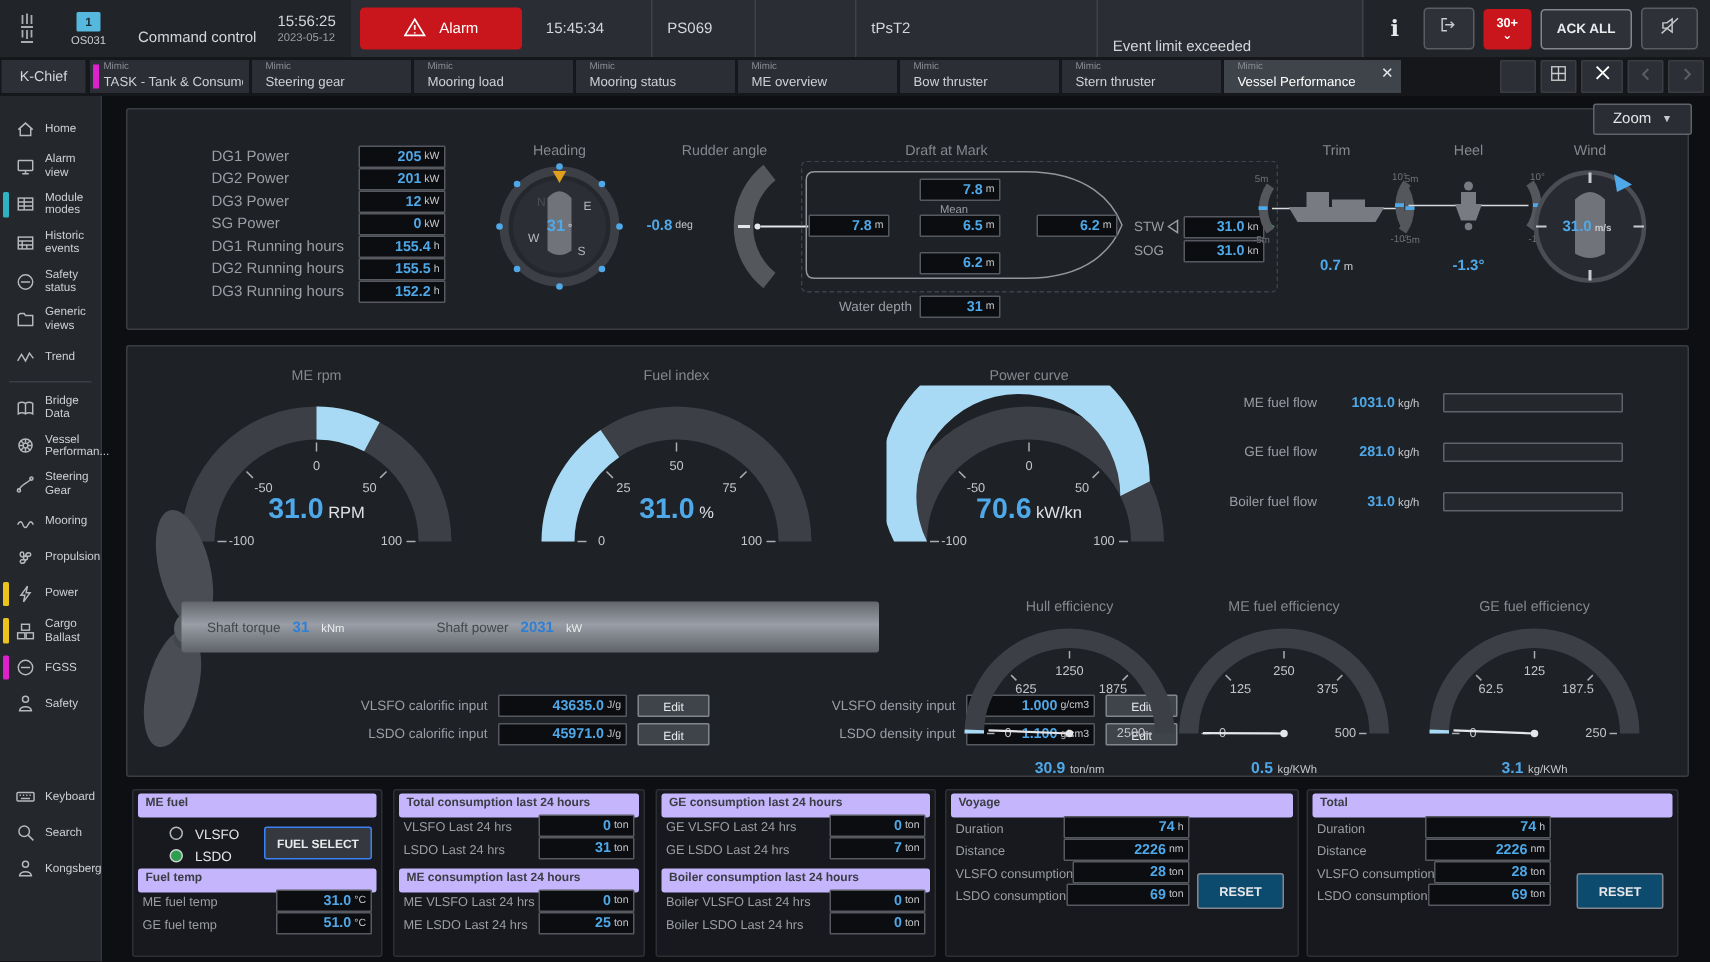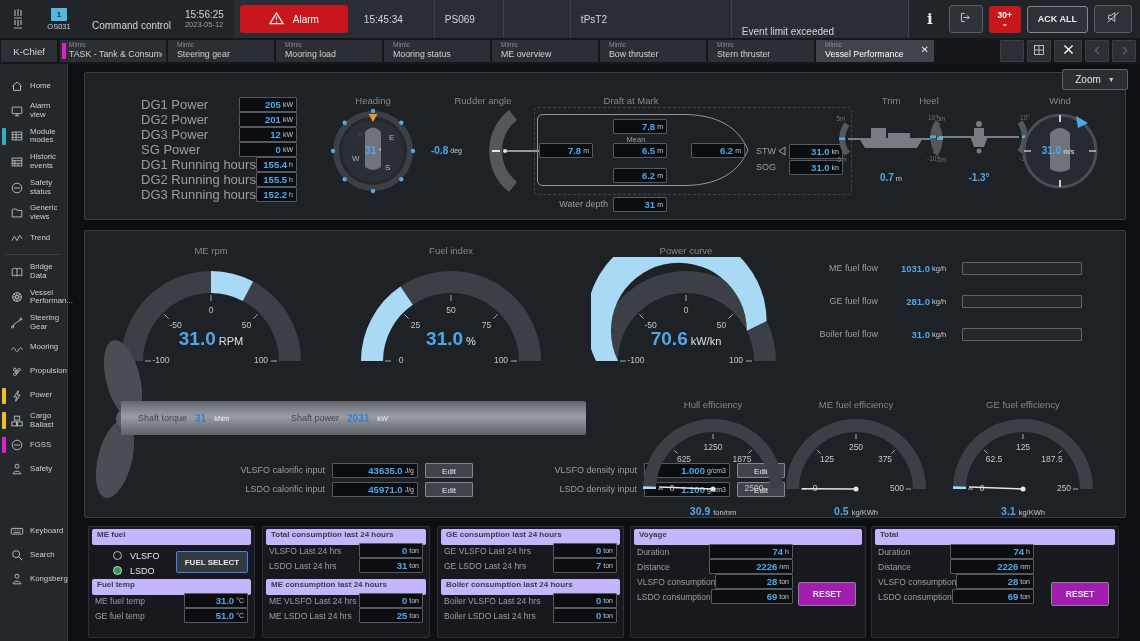--- a/index.html
+++ b/index.html
@@ -75,21 +75,21 @@
   .panel{position:absolute;background:#1e2126;border:1px solid #3a3d41;border-radius:2px;box-sizing:border-box;}
   #top-panel{left:16px;top:8px;width:1042px;height:148px;}
   #mid-panel{left:16px;top:166px;width:1042px;height:288px;}
   .wtitle{position:absolute;color:#85888d;font-size:9.5px;text-align:center;transform:translateX(-50%);white-space:nowrap;}
   .lab{color:#9b9ea3;font-size:9px;white-space:nowrap;}
   .vbox{display:flex;align-items:center;justify-content:flex-end;gap:2px;background:#0b0d10;
         border:1px solid #565960;height:13px;padding:0 3px;border-radius:1px;box-sizing:content-box;}
   .vbox .val{color:var(--accent);font-weight:bold;font-size:9.5px;}
   .vbox .unit{color:#c6c8cb;font-size:7px;}
   .vrow{display:flex;align-items:center;height:15px;}
-  .vrow .vlabel{flex:1;font-size:13px;color:#9b9ea3;white-space:nowrap;}
+  .vrow .vlabel{flex:1;font-size:10px;color:#9b9ea3;white-space:nowrap;}
   #dg-rows{position:absolute;left:56px;top:24px;width:156px;}
   #dg-rows .vbox{width:50px;}
   .dashedbox{position:absolute;border:1px dashed #3f4349;border-radius:4px;}
   
   .dbox{position:absolute;width:46px;}
   .mini{font-size:7.5px;color:#9b9ea3;position:absolute;transform:translateX(-50%);}
   .gaugeval{position:absolute;transform:translateX(-50%);white-space:nowrap;text-align:center;}
   .gaugeval .v{color:var(--accent);font-weight:bold;font-size:10px;}
   .gaugeval .u{color:#c6c8cb;font-size:7.5px;margin-left:2px;}
   
@@ -130,21 +130,21 @@
   .brow .blabel{font-size:8.5px;color:#9b9ea3;white-space:nowrap;}
   .bpanel .vbox{width:56px;}
   #p4 .vbox,#p5 .vbox{width:76px;}
   #p4 .brows,#p5 .brows{width:168px;}
   .fo-row{position:absolute;left:24px;display:flex;align-items:center;gap:8px;height:13px;}
   .fo-label{font-size:9px;color:#e4e6e9;}
   .radio{width:9px;height:9px;border-radius:50%;border:1.5px solid #b6b9bd;background:#1a1d21;box-sizing:border-box;}
   .radio.on{background:var(--green);border-color:#cfd2d5;}
   .fuelselect{position:absolute;left:87px;top:24px;width:72px;height:22px;background:#35383e;
               border:1px solid #3b82f6;color:#e8eaec;font-size:8px;font-weight:bold;border-radius:2px;cursor:pointer;}
-  .resetbtn{position:absolute;width:58px;height:24px;background:#a21caf;border:1px solid #83868c;
+  .resetbtn{position:absolute;width:58px;height:24px;background:#0c4a6e;border:1px solid #83868c;
             color:#e4e6e9;font-size:8.5px;font-weight:bold;border-radius:2px;cursor:pointer;}
   svg text{font-family:"Liberation Sans","DejaVu Sans",sans-serif;}
 </style>
 </head>
 <body>
 
 <div class="topbar">
   <div class="logo">
     <svg width="16" height="22" viewBox="0 0 16 22" fill="none" stroke="currentColor" stroke-width="1.2">
       <path d="M5 2v6M8 1v7M11 2v6M4 10h8M5 12v5M8 12v6M11 12v5M4 20h8"></path>
@@ -608,21 +608,21 @@
       <g fill="#787c82">
         <polygon points="28,27 92,27 86,37 34,37"></polygon>
         <rect x="40" y="17" width="15" height="10"></rect>
         <rect x="57" y="22" width="22" height="5"></rect>
       </g>
     </svg>
     <div class="gaugeval" style="left:806px;top:94px;">
       <span class="v">0.7</span><span class="u">m</span>
     </div>
 
-    <div class="wtitle" style="left:844px;top:22px;">Heel</div>
+    <div class="wtitle" style="left:894px;top:22px;">Heel</div>
     <svg class="abs" style="left:839px;top:38px;" width="110" height="56" viewBox="0 0 110 56">
       <text x="9" y="9" font-size="6.5" fill="#6f7277" text-anchor="middle">10°</text>
       <text x="9" y="50" font-size="6.5" fill="#6f7277" text-anchor="middle">-10°</text>
       <text x="101" y="9" font-size="6.5" fill="#6f7277" text-anchor="middle">10°</text>
       <text x="101" y="50" font-size="6.5" fill="#6f7277" text-anchor="middle">-10°</text>
       <path d="M14,11 A26,26 0 0 0 14,41" fill="none" stroke="#54575c" stroke-width="6"></path>
       <path d="M96,11 A26,26 0 0 1 96,41" fill="none" stroke="#54575c" stroke-width="6"></path>
       <rect x="6" y="24.5" width="6" height="2.5" fill="var(--accent)"></rect>
       <rect x="98" y="24.5" width="6" height="2.5" fill="var(--accent)"></rect>
       <line x1="15" y1="26" x2="95" y2="26" stroke="#d8dade" stroke-width="1"></line>

